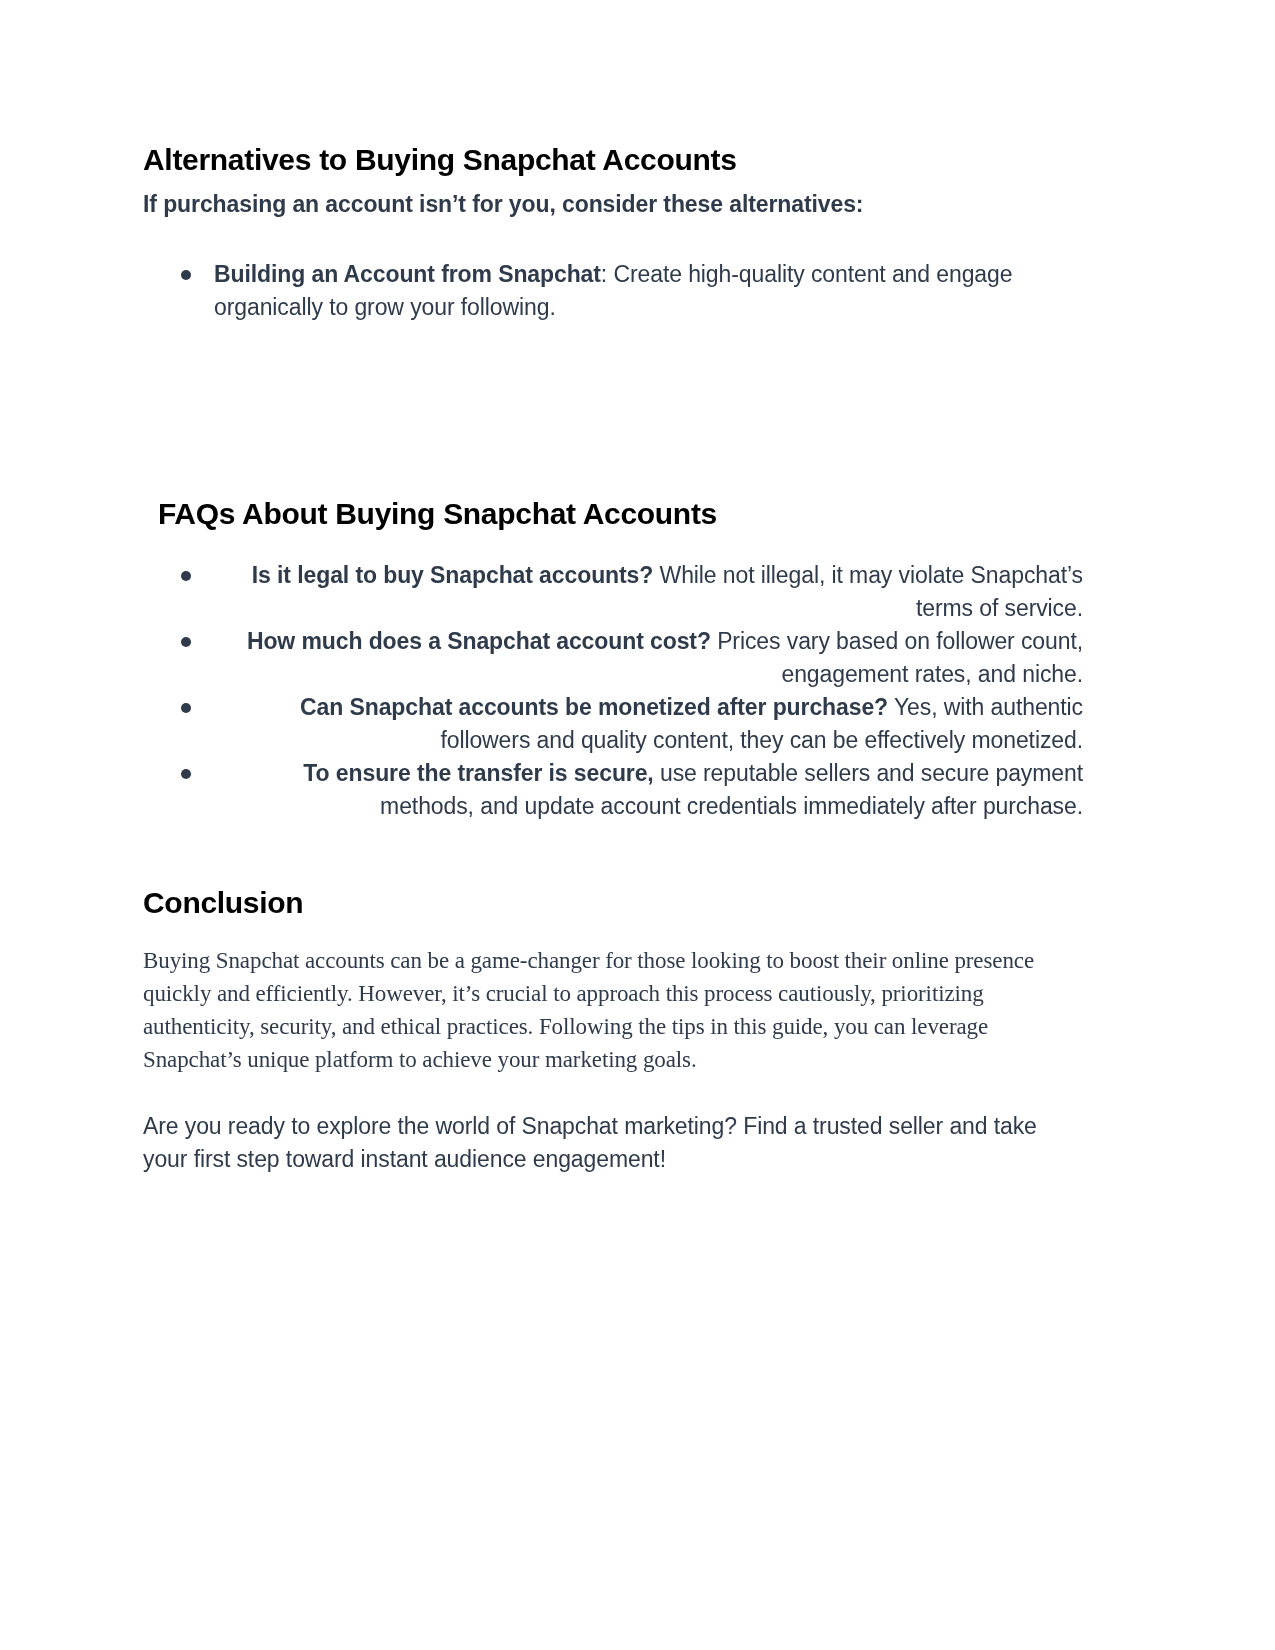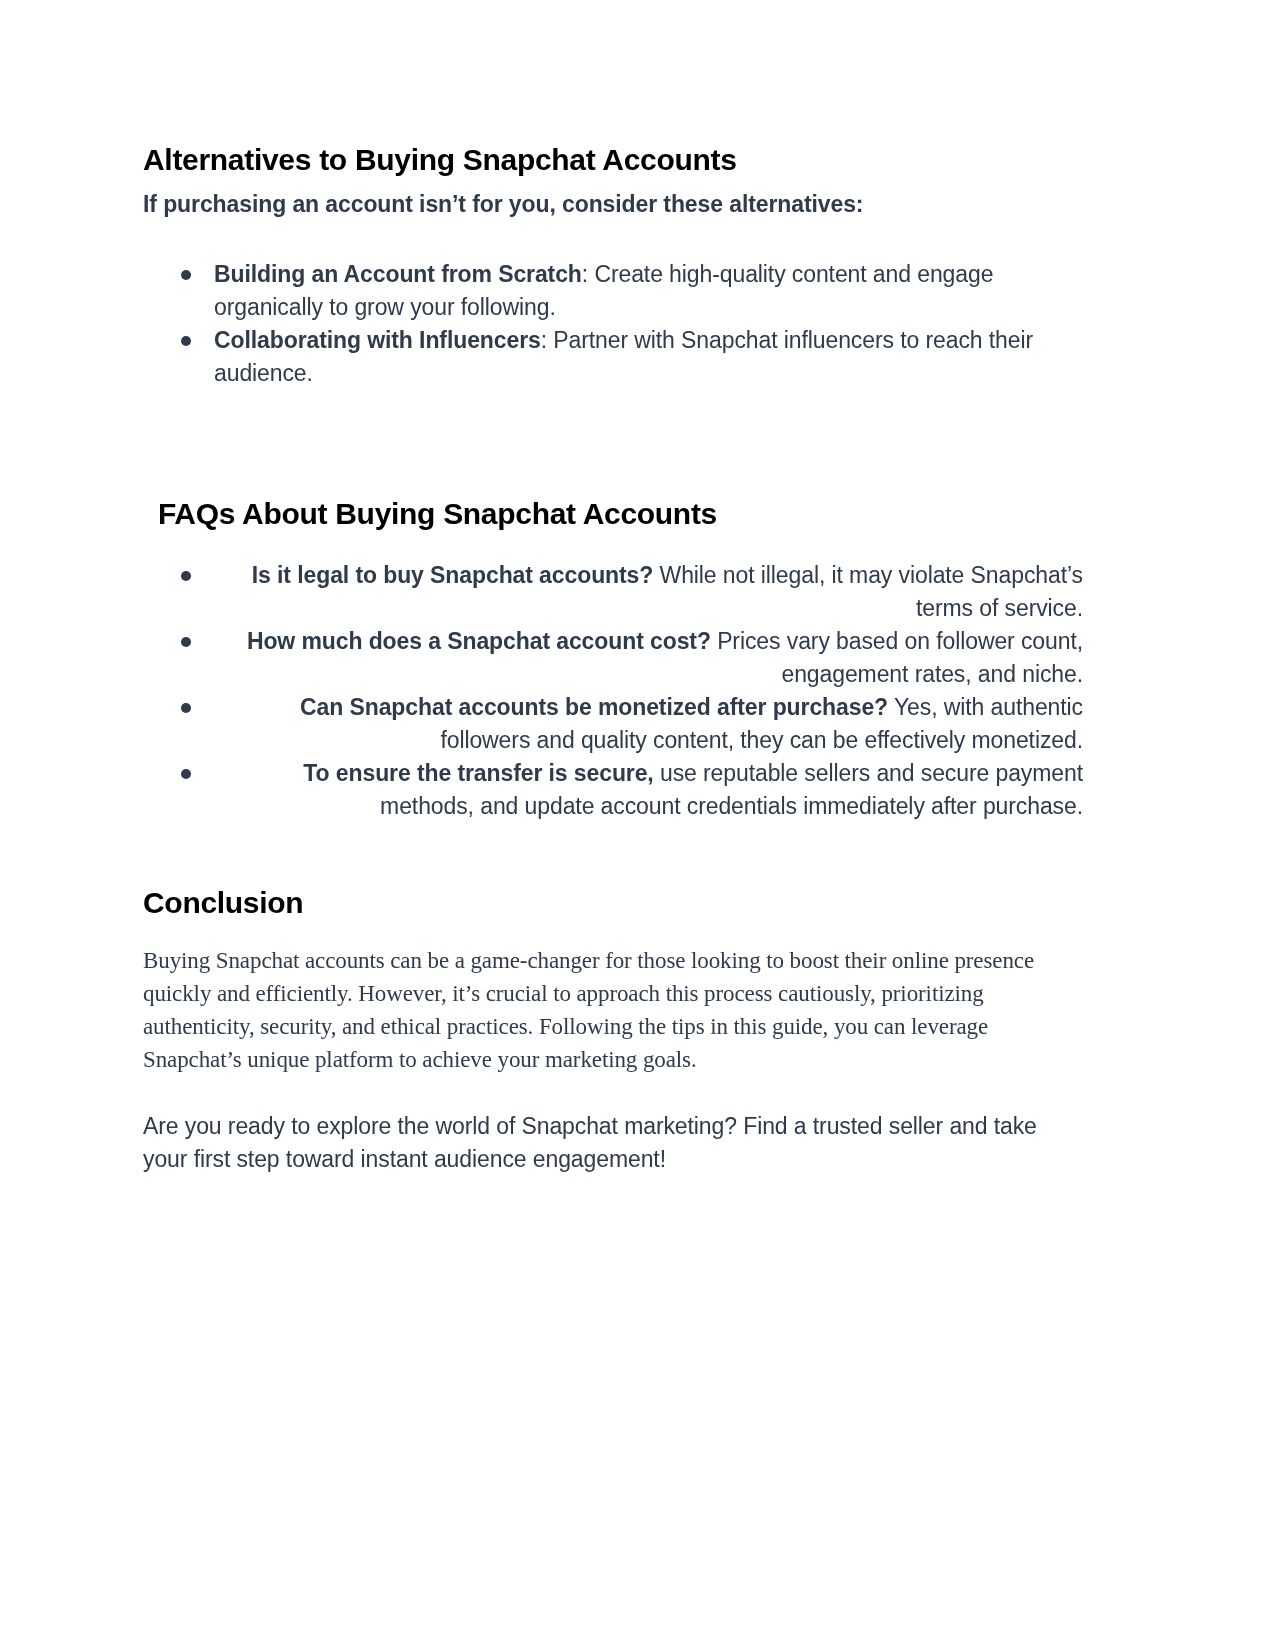--- a/index.html
+++ b/index.html
@@ -23,24 +23,21 @@
 </head>
 <body>
 
 <div class="page">
 
   <h2 style="top:143px;">Alternatives to Buying Snapchat Accounts</h2>
   <p style="top:188px;font-weight:bold;">If purchasing an account isn’t for you, consider these alternatives:</p>
 
   <ul style="top:258px;">
     <li>
-      <span class="bullet"></span><b>Building an Account from Scratch</b><span>: Create high-quality content and engage organically to grow your following.</span>
-    </li>
-    <li>
-      <span class="bullet"></span><b>Collaborating with Influencers</b><span>: Partner with Snapchat influencers to reach their audience.</span>
+      <span class="bullet"></span><b>Building an Account from Snapchat</b><span>: Create high-quality content and engage organically to grow your following.</span>
     </li>
   </ul>
 
   <h2 style="top:497px;margin-left:15px;">FAQs About Buying Snapchat Accounts</h2>
 
   <ul style="top:559px;text-align:right;">
     <li>
       <span class="bullet"></span><b>Is it legal to buy Snapchat accounts?</b><span> While not illegal, it may violate Snapchat’s terms of service.</span>
     </li>
     <li>

